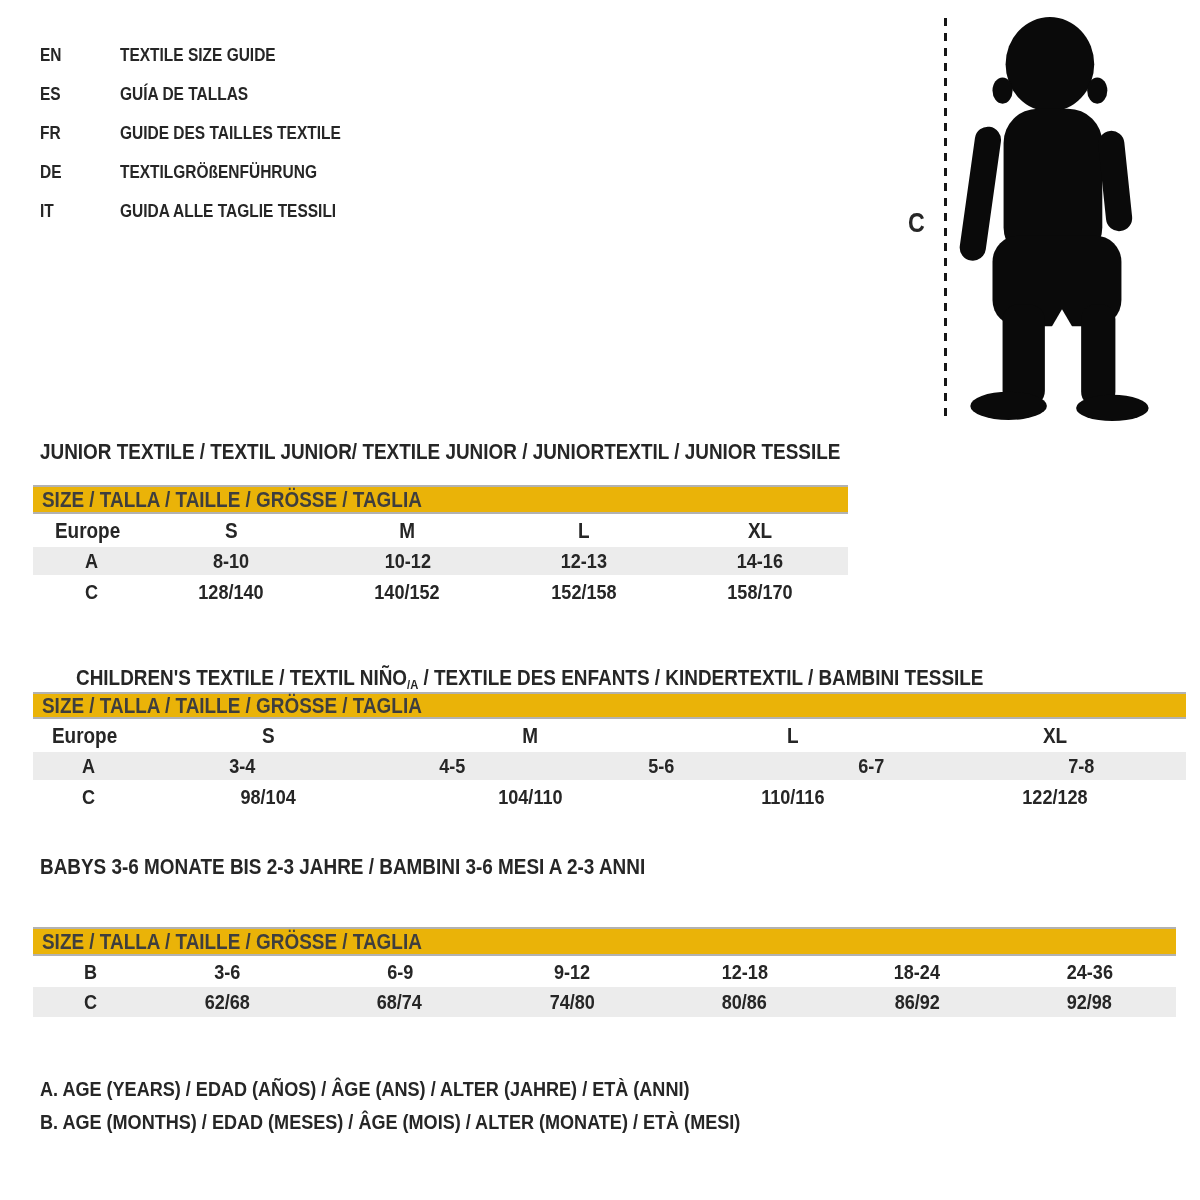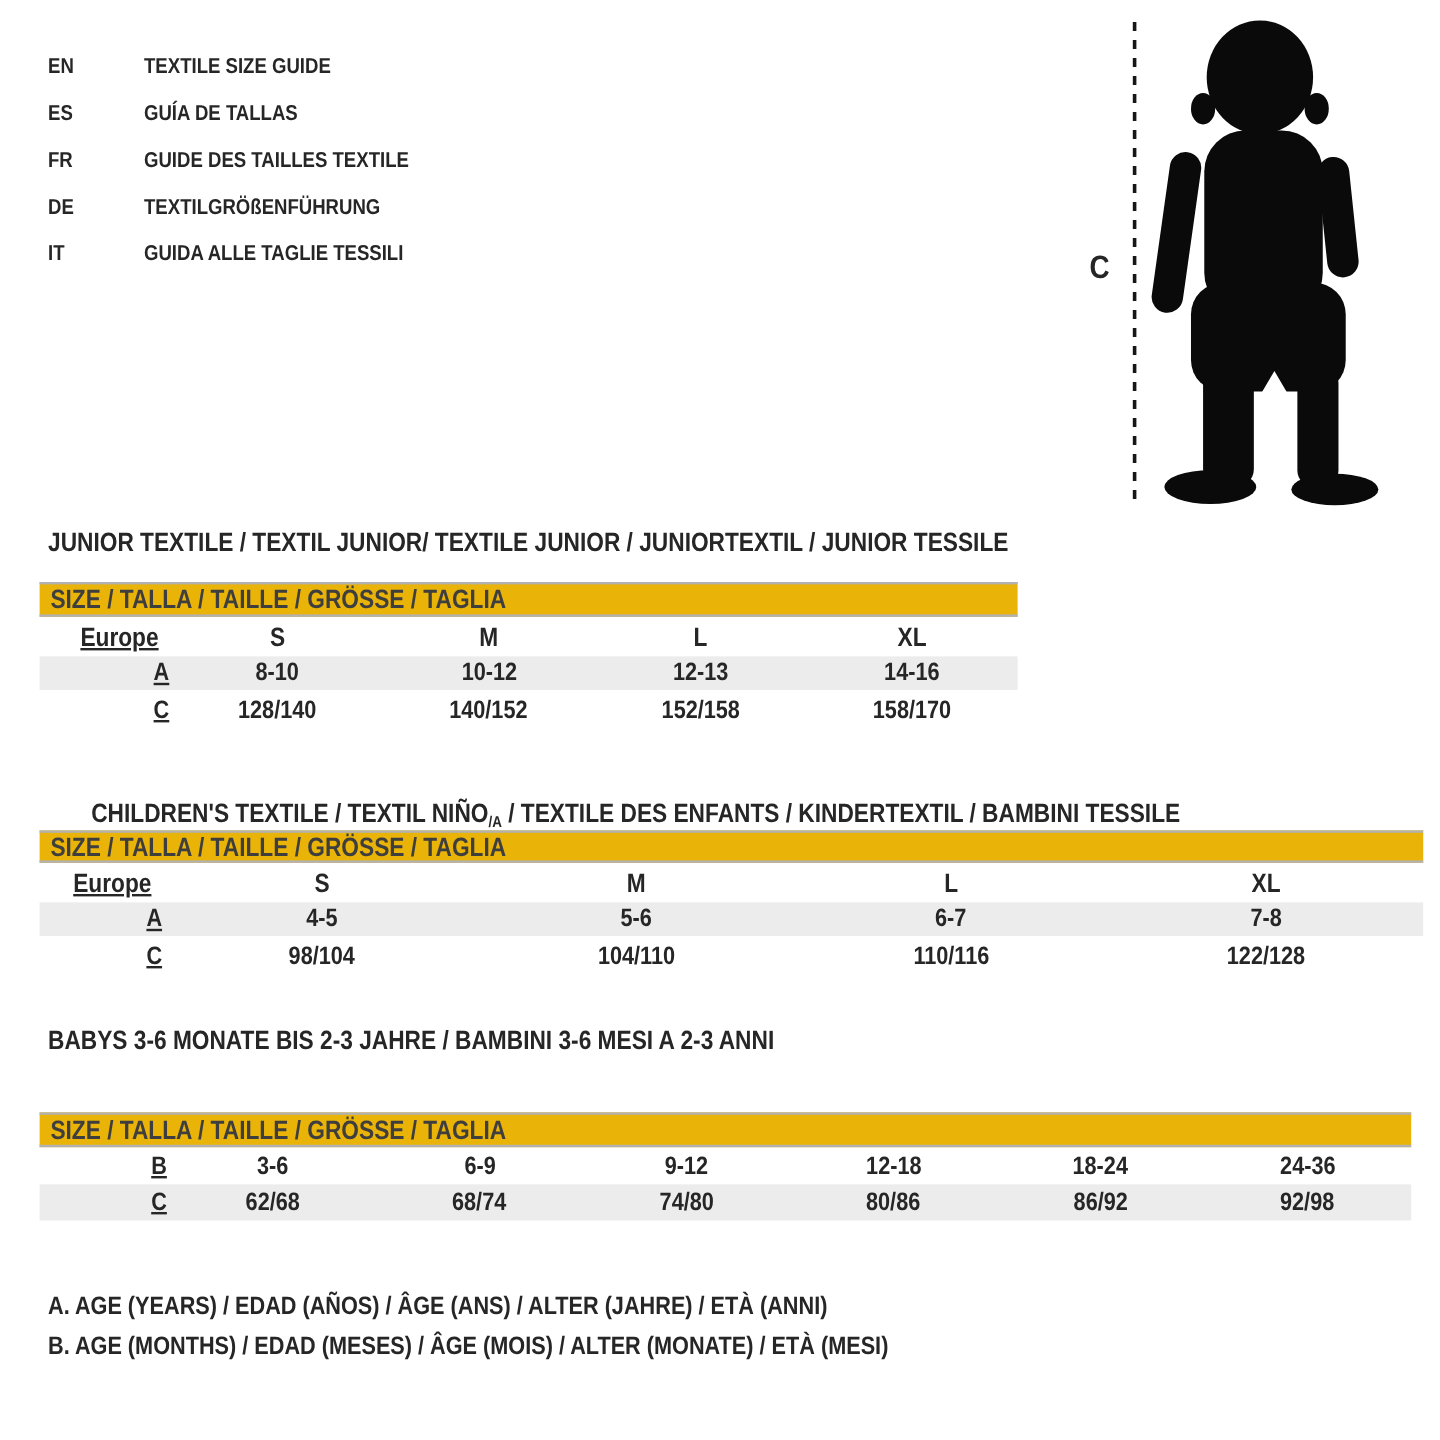--- a/index.html
+++ b/index.html
@@ -31,21 +31,21 @@
   #babies-title{left:40px;top:851px;line-height:31px;}
   .sub{font-size:13px;vertical-align:-4px;}
 
   
   .tbl{left:33px;}
   .tbar{display:flex;align-items:center;box-sizing:border-box;padding-left:9px;
     background:#eab308;border-top:2px solid #b2b2b2;border-bottom:2px solid #b2b2b2;
     font-size:22px;color:#3e3e3e;}
   .trow{display:flex;align-items:stretch;}
   .cell{flex:1;display:flex;align-items:center;justify-content:center;font-size:21px;}
-  .cell.lab{justify-content:flex-end;padding-left:9px;box-sizing:border-box;text-decoration:underline;}
+  .cell.lab{justify-content:center;padding-left:9px;box-sizing:border-box;}
   .eur .cell{font-size:22px;}
   .shade{background:#ececec;}
 
   #t-junior{top:485px;width:815px;}
   #t-junior .tbar{height:29px;}
   #t-junior .lab{flex:0 0 110px;}
   #t-junior .eur{height:33px;}
   #t-junior .r-a{height:28px;}
   #t-junior .r-c{height:34px;}
 
@@ -194,20 +194,23 @@
       </div>
     <div class="cell">
         <span class="cxc">XL</span>
       </div>
   </div>
   <div class="trow r-a shade">
     <div class="cell lab">
         <span class="cx">A</span>
       </div>
     <div class="cell">
+        <span class="cxc">3-4</span>
+      </div>
+    <div class="cell">
         <span class="cxc">4-5</span>
       </div>
     <div class="cell">
         <span class="cxc">5-6</span>
       </div>
     <div class="cell">
         <span class="cxc">6-7</span>
       </div>
     <div class="cell">
         <span class="cxc">7-8</span>

